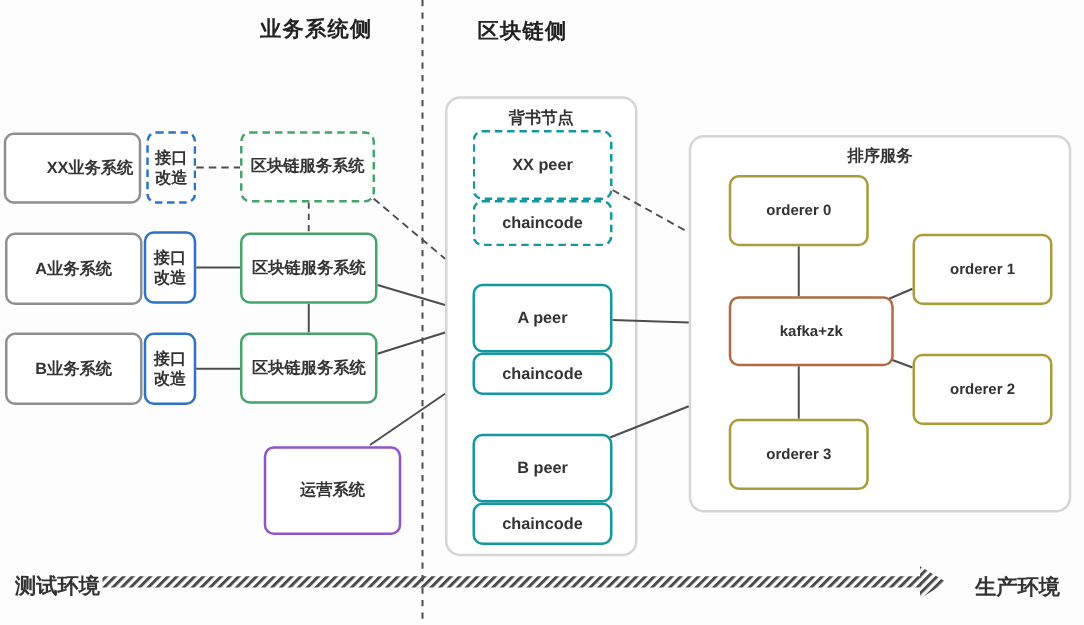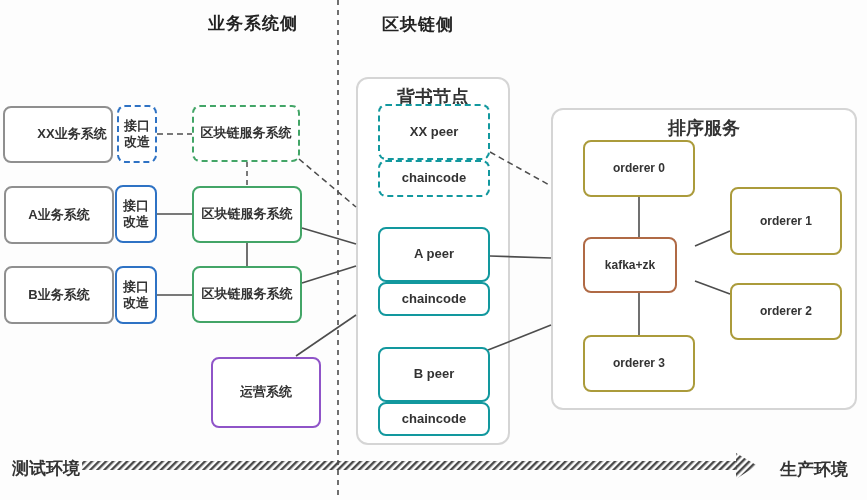--- a/index.html
+++ b/index.html
@@ -23,21 +23,21 @@
   .purple{border:2.5px solid #8f54c8;}
   .olive {border:2.5px solid #ab9b3b;}
   .orange{border:2.5px solid #b06a45;}
   .dashed{border-style:dashed;}
   .container{
     position:absolute;background:#fff;border:2px solid #d5d5d5;border-radius:12px;
     box-sizing:border-box;z-index:1;
   }
   .container-title{
     position:absolute;width:100%;top:6px;text-align:center;
-    font-size:18px;font-weight:bold;color:#333;
+    font-size:13px;font-weight:bold;color:#333;
   }
   .env-label{position:absolute;font-size:17px;font-weight:bold;color:#333;z-index:4;}
   svg.overlay{position:absolute;left:0;top:0;z-index:2;pointer-events:none;}
   .ordlbl{font-size:12px;}
 </style>
 </head>
 <body>
 
 <div class="hdr" style="left:203px;top:12px;width:100px;">业务系统侧</div>
 <div class="hdr" style="left:378px;top:13px;width:80px;">区块链侧</div>
@@ -79,22 +79,22 @@
 <div class="box purple" style="left:211px;top:357px;width:110px;height:71px;">运营系统</div>
 
 <div class="box teal dashed" style="left:378px;top:104px;width:112px;height:56px;">XX peer</div>
 <div class="box teal dashed" style="left:378px;top:160px;width:112px;height:37px;">chaincode</div>
 <div class="box teal" style="left:378px;top:227px;width:112px;height:55px;">A peer</div>
 <div class="box teal" style="left:378px;top:282px;width:112px;height:34px;">chaincode</div>
 <div class="box teal" style="left:378px;top:347px;width:112px;height:55px;">B peer</div>
 <div class="box teal" style="left:378px;top:402px;width:112px;height:34px;">chaincode</div>
 
 <div class="box olive ordlbl" style="left:583px;top:140px;width:112px;height:57px;">orderer 0</div>
-<div class="box olive ordlbl" style="left:730px;top:187px;width:112px;height:68px;">orderer 1</div>
-<div class="box orange ordlbl" style="left:583px;top:237px;width:94px;height:56px;">kafka+zk</div>
+<div class="box olive ordlbl" style="left:730px;top:187px;width:112px;height:57px;">orderer 1</div>
+<div class="box orange ordlbl" style="left:583px;top:237px;width:132px;height:56px;">kafka+zk</div>
 <div class="box olive ordlbl" style="left:730px;top:283px;width:112px;height:57px;">orderer 2</div>
 <div class="box olive ordlbl" style="left:583px;top:335px;width:112px;height:57px;">orderer 3</div>
 
 <div class="env-label" style="left:12px;top:457px;">测试环境</div>
 <div class="env-label" style="left:780px;top:458px;">生产环境</div>
 
 <svg class="overlay" width="867" height="500">
   <defs>
     <pattern id="hatch" patternUnits="userSpaceOnUse" width="5" height="10" patternTransform="rotate(45)">
       <rect x="0" y="0" width="2.4" height="10" fill="#4a4a4a"></rect>

